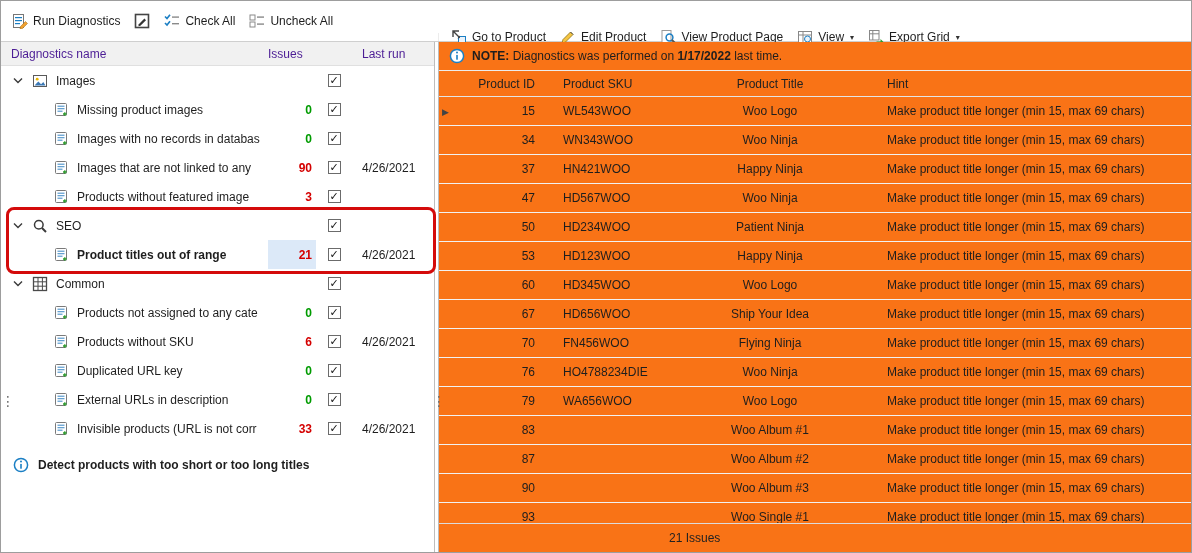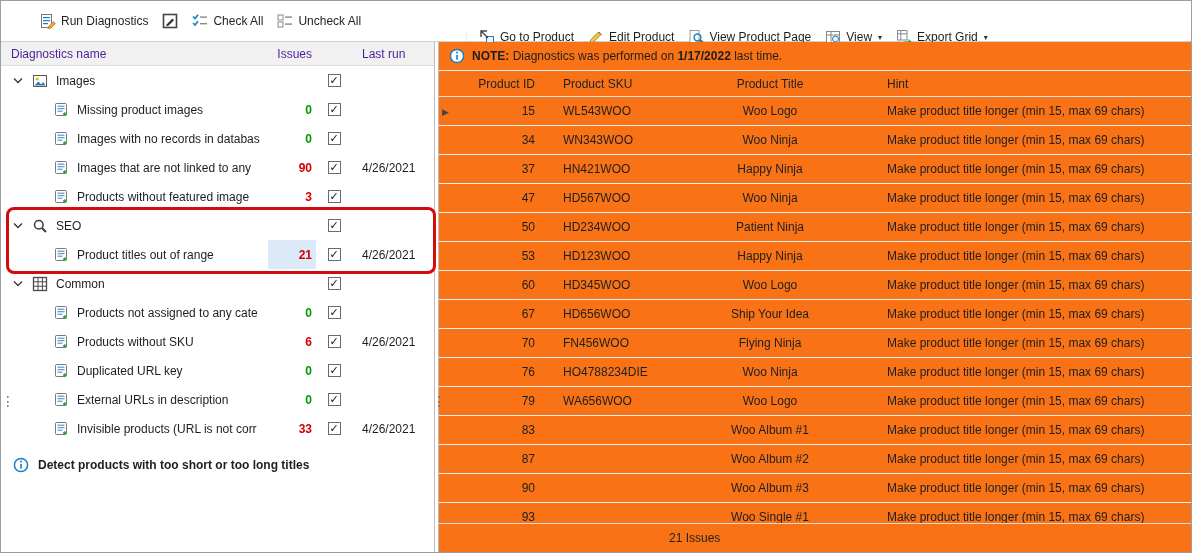--- a/index.html
+++ b/index.html
@@ -1,51 +1,51 @@
 <!DOCTYPE html>
 <html><head>
 <meta charset="utf-8">
 <style>
   *{box-sizing:border-box;margin:0;padding:0;}
   html,body{width:1192px;height:553px;}
   body{font-family:"Liberation Sans","DejaVu Sans",sans-serif;background:#fff;overflow:hidden;}
   .app{position:relative;width:1192px;height:553px;border:1px solid #9d9d9d;background:#fff;display:flex;flex-direction:column;}
 
   
-  .toolbar{display:flex;height:41px;min-height:41px;background:#fff;border-bottom:1px solid #cfcfcf;padding-left:28px;}
+  .toolbar{display:flex;height:41px;min-height:41px;background:#fff;border-bottom:1px solid #cfcfcf;}
   .tb-left{width:437px;min-width:437px;display:flex;align-items:center;gap:2px;padding:0 5px;}
   .tb-right{flex:1;display:flex;align-items:center;gap:2px;padding:0 6px;border-left:1px solid #ececec;margin-top:32px;}
   .tb-btn{display:flex;align-items:center;gap:5px;border:none;background:none;font-family:"Liberation Sans","DejaVu Sans",sans-serif;font-size:12px;color:#1e1e1e;padding:5px 6px;cursor:default;white-space:nowrap;}
   .caret{font-size:8px;color:#333;margin-left:1px;}
   .ic{display:inline-flex;width:16px;height:16px;align-items:center;justify-content:center;}
   .ic svg{width:16px;height:16px;}
 
   
   .main{flex:1;display:flex;min-height:0;}
   .left-panel{width:434px;min-width:434px;border-right:1px solid #bdbdbd;display:flex;flex-direction:column;background:#fff;}
   .splitter{width:3px;background:#fff;position:relative;}
   .right-panel{flex:1;display:flex;flex-direction:column;border-left:1px solid #bdbdbd;background:#f97316;min-width:0;}
 
   
   .lp-header{display:flex;height:24px;min-height:24px;background:#f1f1f1;border-bottom:1px solid #e0e0e0;align-items:center;font-size:12px;color:#4c1d95;}
   .c-name{flex:1;padding-left:10px;min-width:0;}
-  .c-issues{width:48px;text-align:right;padding-right:4px;}
+  .c-issues{width:48px;padding-right:4px;}
   .c-check{width:36px;display:flex;justify-content:center;align-items:center;}
   .c-last{width:82px;padding-left:10px;}
   .tree-row{display:flex;height:29px;min-height:29px;align-items:center;font-size:12px;color:#1e1e1e;}
   .tree-row .tr-name{flex:1;display:flex;align-items:center;gap:8px;min-width:0;white-space:nowrap;overflow:hidden;}
   .group-row .tr-name{padding-left:12px;}
   .item-row .tr-name{padding-left:52px;}
   .chev{display:inline-flex;width:11px;}
   .gicon,.iicon{display:inline-flex;width:16px;height:16px;}
   .gicon svg,.iicon svg{width:16px;height:16px;}
   .tree-row .c-issues{height:100%;display:flex;align-items:center;justify-content:flex-end;font-weight:700;}
   .c-issues.ok{color:#009b00;}
   .c-issues.error{color:#d40000;}
-  .item-row.selected .tlabel{font-weight:400;}
+  .item-row.selected .tlabel{font-weight:700;}
   .item-row.selected .c-issues{background:#dce9f8;}
   .checkbox{width:13px;height:13px;border:1px solid #6b6b6b;background:#fff;display:flex;align-items:center;justify-content:center;font-size:11px;line-height:1;color:#111;}
   .lp-footer{display:flex;align-items:center;gap:9px;padding:14px 0 0 12px;font-size:12px;color:#1e1e1e;font-weight:bold;}
 
   
   .note-bar{height:29px;min-height:29px;display:flex;align-items:center;gap:7px;padding-left:10px;font-size:12px;color:#1e1e1e;border-bottom:1px solid #ececec;}
   .note-bar b{font-weight:700;}
   .grid-header{display:flex;height:26px;min-height:26px;align-items:center;font-size:12px;color:#222;border-bottom:1px solid #e4e4e4;}
   .gc-marker{width:16px;}
   .gc-id{width:80px;text-align:right;}

